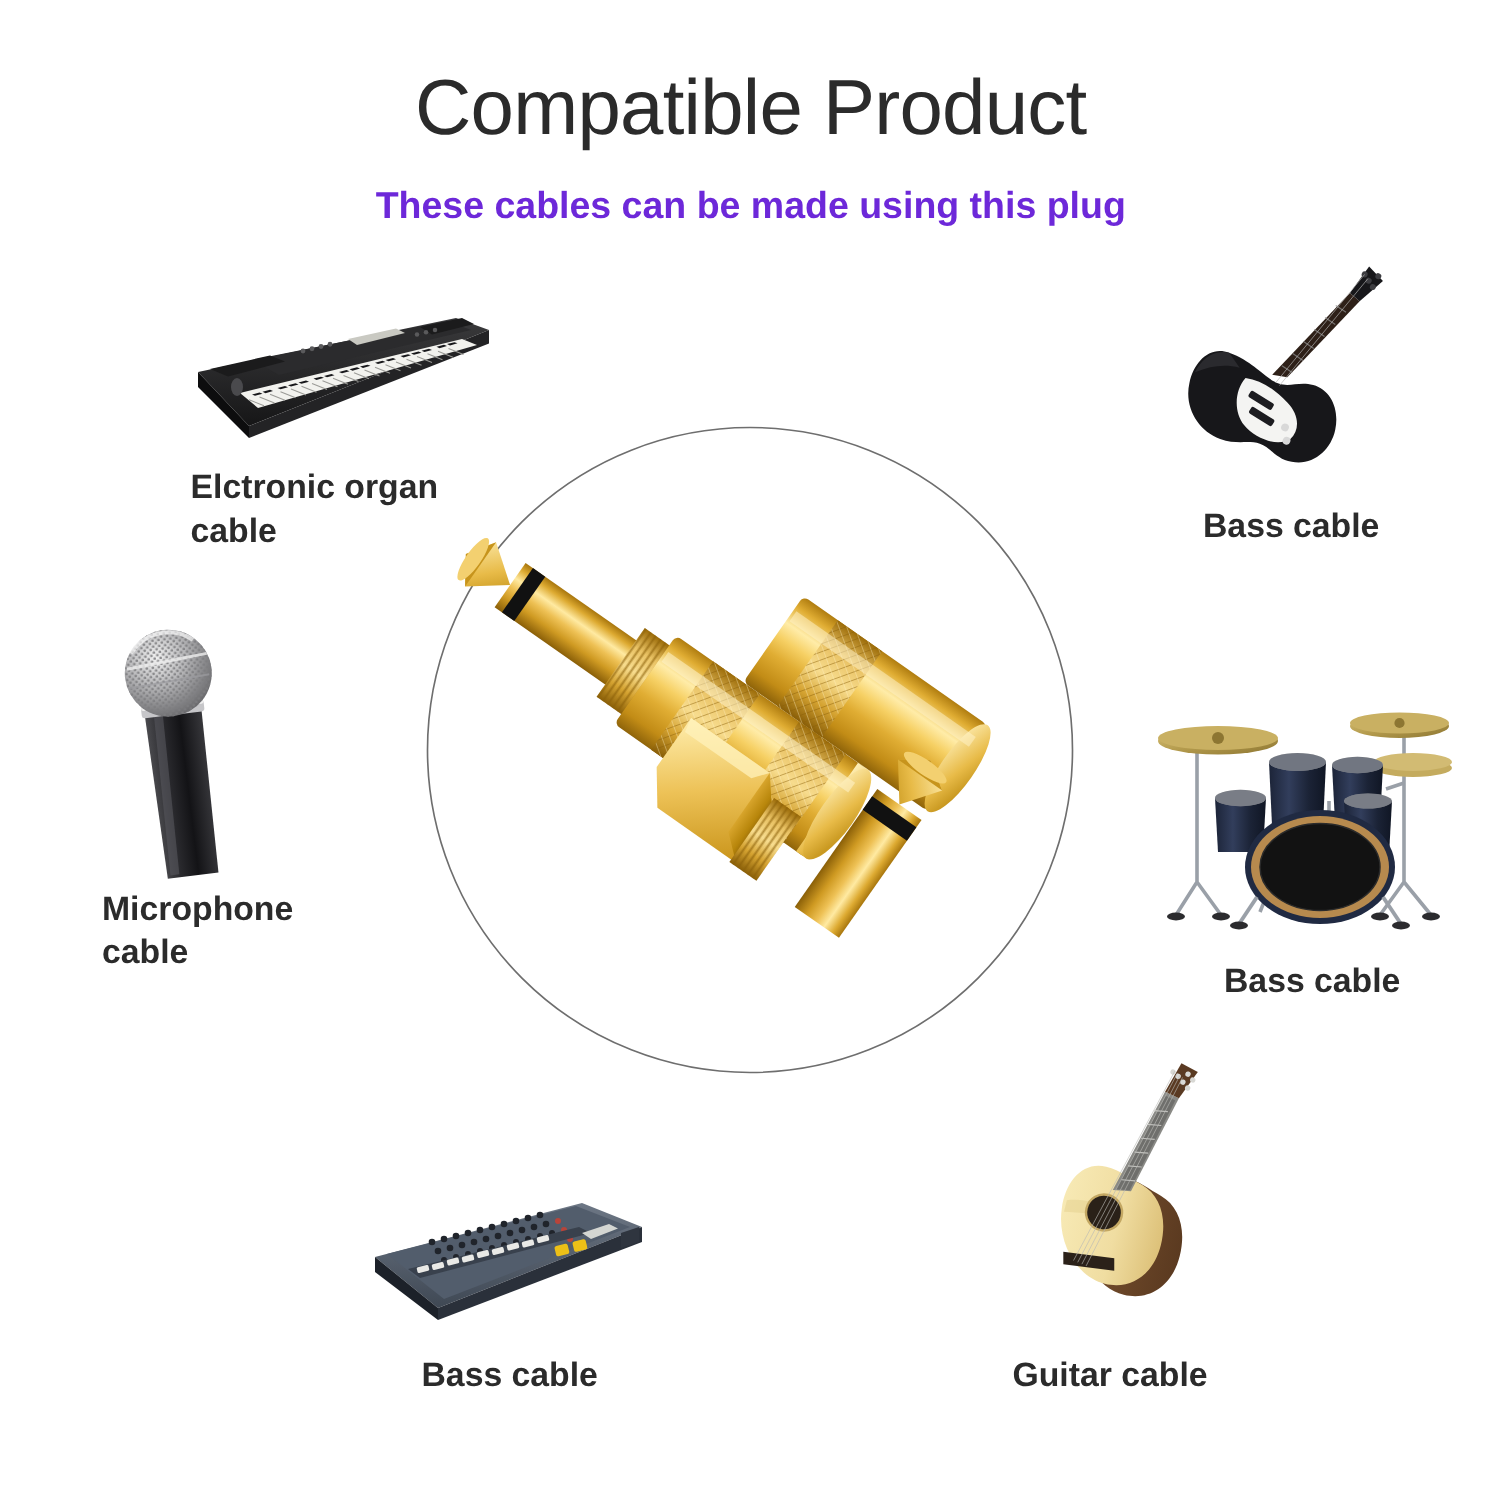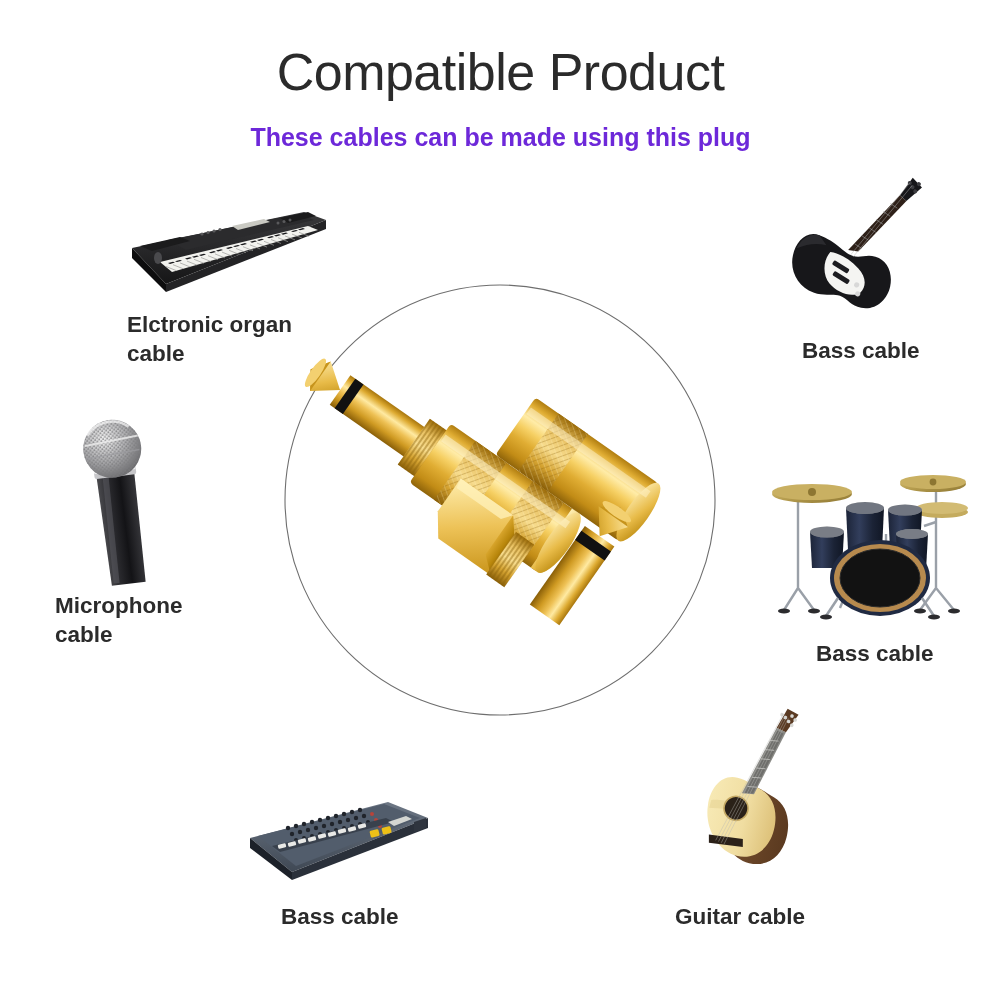--- a/index.html
+++ b/index.html
@@ -53,21 +53,21 @@
   
   .label {
     position: absolute;
     font-size: 22.5px;
     font-weight: 700;
     color: #2b2b2b;
     line-height: 1.28;
     white-space: pre-line;
   }
   .label.organ    { left: 127px; top: 311px; }
-  .label.mic      { left: 55px;  top: 592px; }
+  .label.mic      { left: 68px;  top: 592px; }
   .label.bass     { left: 774px; top: 337px; margin-left: 28px; }
   .label.drum     { left: 816px; top: 640px; }
   .label.mixer    { left: 281px; top: 903px; }
   .label.guitar   { left: 675px; top: 903px; }
 
   
   .art { position: absolute; }
   .art svg { display: block; width: 100%; height: 100%; }
 
   .art.keyboard { left: 112px; top: 196px; width: 224px; height: 108px; }

